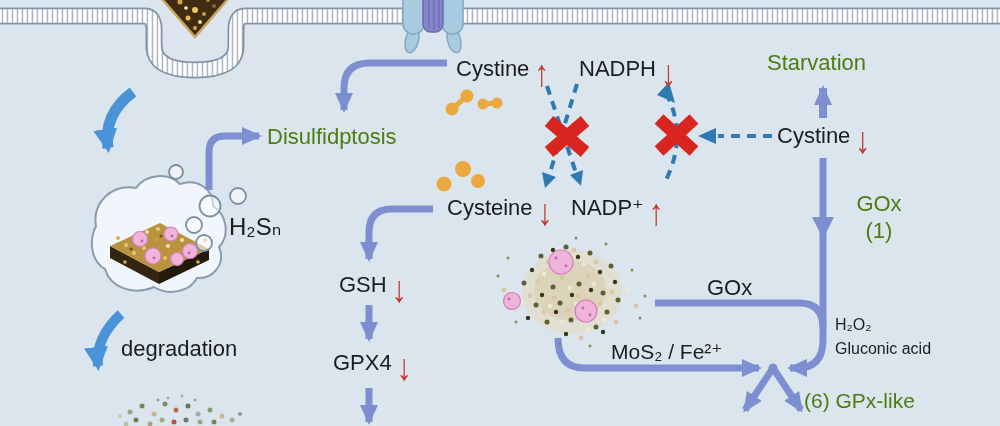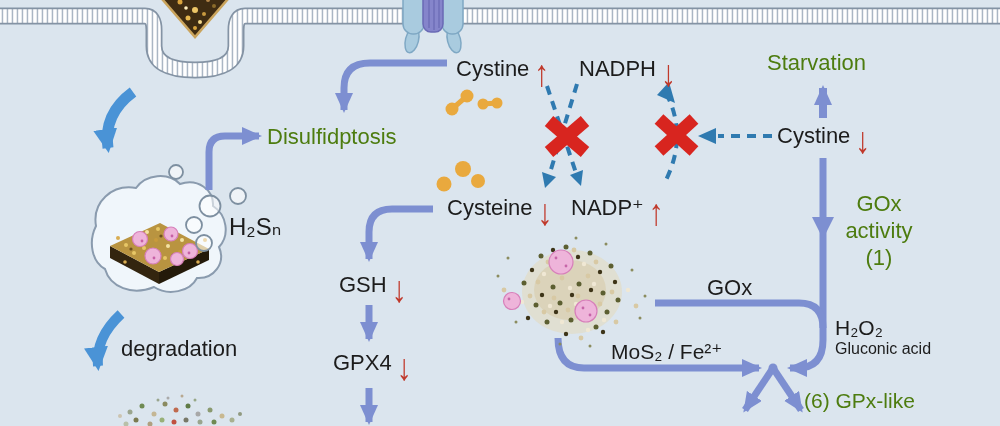--- a/index.html
+++ b/index.html
@@ -5,21 +5,21 @@
   html,body{margin:0;padding:0;background:#fff;}
   .stage{position:relative;width:1000px;height:426px;background:#dbe5ee;overflow:hidden;
          font-family:"Liberation Sans","DejaVu Sans",sans-serif;}
   .stage svg.art{position:absolute;left:0;top:0;}
   .lbl{position:absolute;font-size:22px;color:#1c1c1c;display:flex;gap:5px;
        line-height:1;white-space:nowrap;}
   .lbl.red{color:#4d7c0f;}
   .trend{font-size:30px;font-weight:bold;color:#c0392b;line-height:1;display:inline-block;
          transform:scaleY(1.25);transform-origin:center;}
   .block{display:block;text-align:center;line-height:27px;}
-  .sm{font-size:21px;}
+  .sm{font-size:16px;}
 </style>
 </head>
 <body>
 
 <div class="stage">
 
 <svg class="art" width="1000" height="426" viewBox="0 0 1000 426">
   <defs>
     <pattern id="memb" width="5" height="20" patternUnits="userSpaceOnUse">
       <rect width="5" height="20" fill="#ffffff"></rect>
@@ -318,21 +318,20 @@
   <span class="trend">↓</span>
 </div>
 
 <div class="lbl" style="left:571px;top:197px">
   <span>NADP⁺</span>
   <span class="trend">↑</span>
 </div>
 
 <div class="lbl red block" style="left:833px;top:190px;width:92px">
   <div>GOx</div>
-  <div>activity</div>
   <div>(1)</div>
 </div>
 
 <div class="lbl" style="left:229px;top:215px;font-size:24px">
   <span>H₂Sₙ</span>
 </div>
 
 <div class="lbl" style="left:339px;top:274px">
   <span>GSH</span>
   <span class="trend">↓</span>

